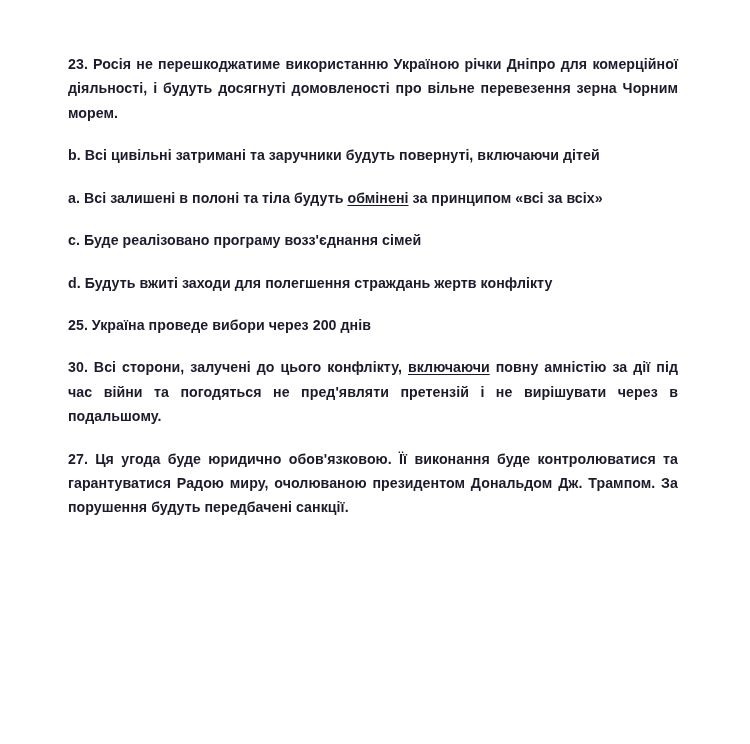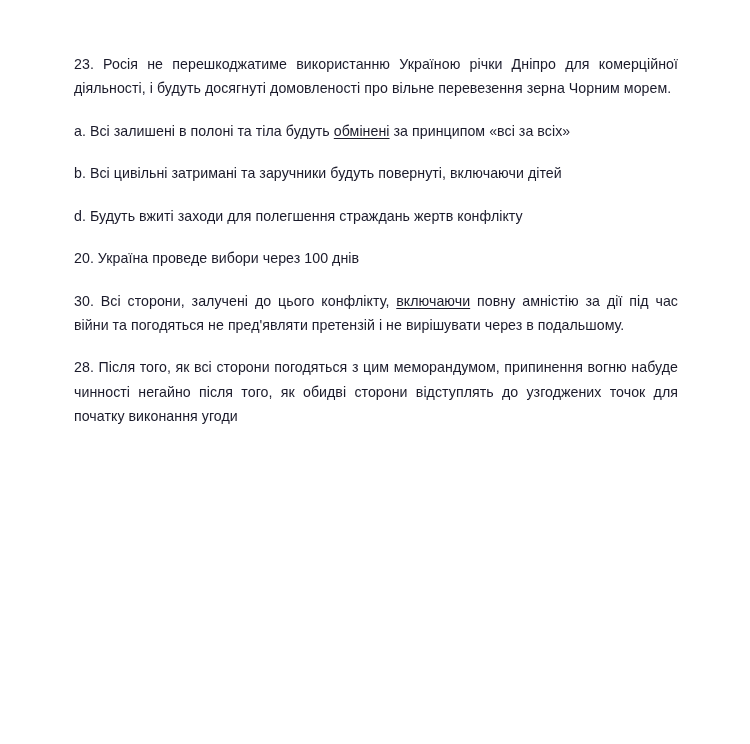--- a/index.html
+++ b/index.html
@@ -19,38 +19,40 @@
     height: 744px;
     box-sizing: border-box;
     padding: 52px 72px 0 68px;
     position: relative;
   }
   .para {
     font-size: 14.2px;
     line-height: 1.72;
     text-align: justify;
     text-justify: inter-word;
-    margin: 0 0 18px 6px;
+    margin: 0 0 18px 0;
     color: #1b1b2b;
     letter-spacing: 0.05px;
+    font-weight: bold;
   }
   .para:last-child {
     margin-bottom: 0;
   }
   .u {
     text-decoration: underline;
     text-underline-offset: 2px;
   }
 </style>
 </head>
 <body>
 
 <div class="page">
   <div id="paragraph-container">
       <p class="para"><span>23.  Росія  не  перешкоджатиме  використанню  Україною  річки  Дніпро  для комерційної діяльності, і будуть досягнуті домовленості про вільне перевезення зерна Чорним морем.</span></p>
+      <p class="para"><span>b. Всі цивільні затримані та заручники будуть повернуті, включаючи дітей</span></p>
       <p class="para"><span>a. Всі залишені в полоні та тіла будуть </span><span class="u">обмінені</span><span> за принципом «всі за всіх»</span></p>
-      <p class="para"><span>b. Всі цивільні затримані та заручники будуть повернуті, включаючи дітей</span></p>
+      <p class="para"><span>c. Буде реалізовано програму возз'єднання сімей</span></p>
       <p class="para"><span>d. Будуть вжиті заходи для полегшення страждань жертв конфлікту</span></p>
-      <p class="para"><span>20. Україна проведе вибори через 100 днів</span></p>
+      <p class="para"><span>25. Україна проведе вибори через 200 днів</span></p>
       <p class="para"><span>30.  Всі  сторони,  залучені  до  цього  конфлікту,  </span><span class="u">включаючи</span><span>  повну  амністію  за  дії під  час  війни  та  погодяться  не  пред'являти  претензій  і  не  вирішувати  через  в подальшому.</span></p>
-      <p class="para"><span>28.  Після  того,  як  всі  сторони  погодяться  з  цим  меморандумом,  припинення вогню  набуде  чинності  негайно  після  того,  як  обидві  сторони  відступлять  до узгоджених точок для початку виконання угоди</span></p>
+      <p class="para"><span>27. Ця угода буде юридично обов'язковою. Її виконання буде контролюватися та гарантуватися Радою миру, очолюваною президентом Дональдом Дж. Трампом. За порушення будуть передбачені санкції.</span></p>
     </div>
 </div>
 
 </body></html>

